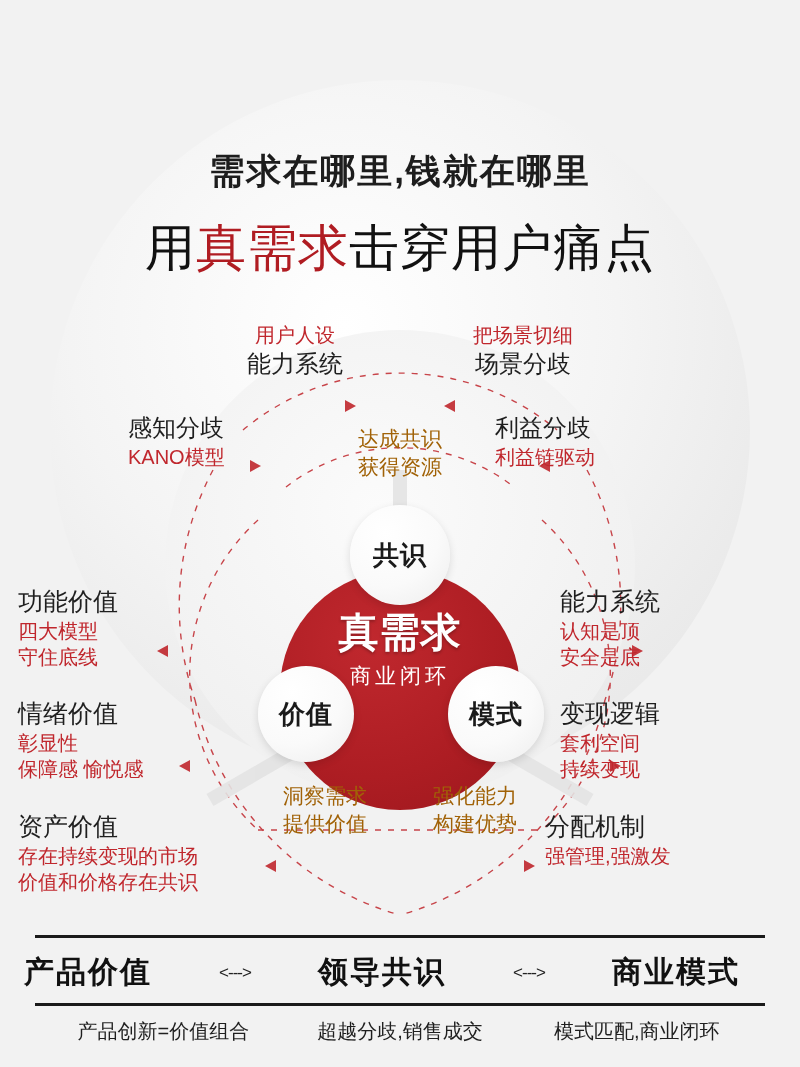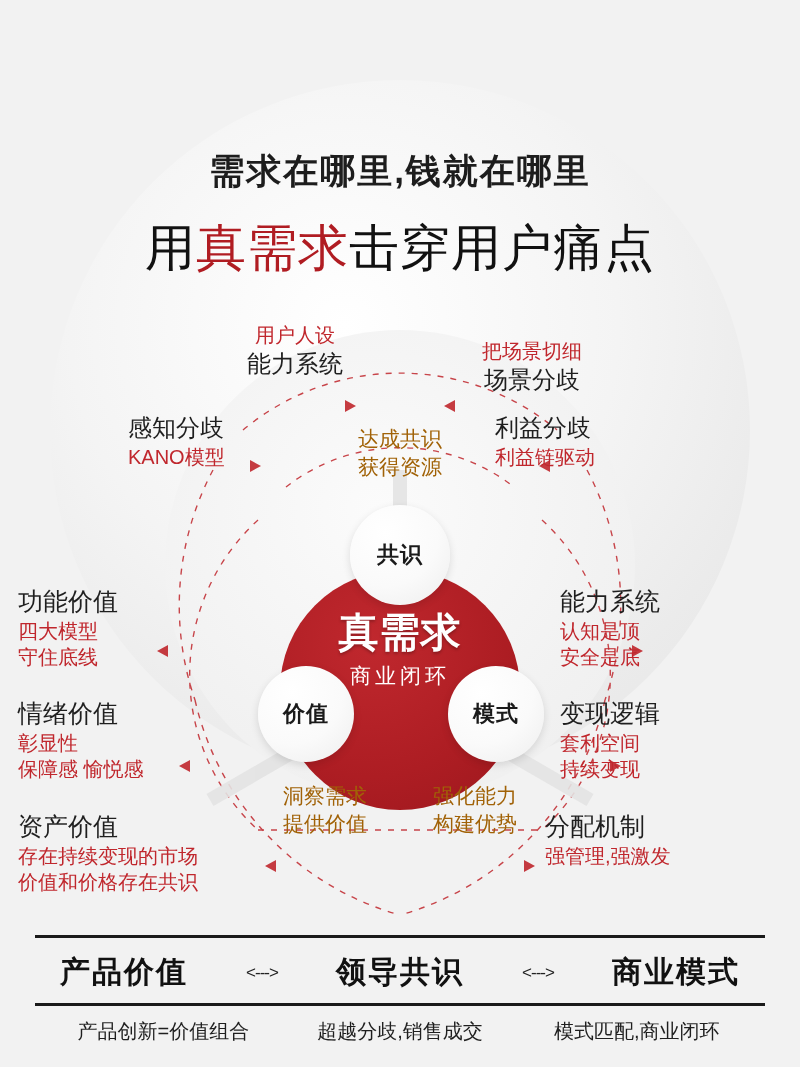--- a/index.html
+++ b/index.html
@@ -128,21 +128,21 @@
   }
 
   .bubble {
     position: absolute;
     border-radius: 50%;
     background: radial-gradient(circle at 35% 28%, #ffffff 0%, #fafafa 55%, #ededed 100%);
     box-shadow: 0 3px 9px rgba(0,0,0,0.12);
     display: flex;
     align-items: center;
     justify-content: center;
-    font-size: 22px;
+    font-size: 26px;
     font-weight: bold;
     color: #1a1a1a;
     letter-spacing: 1px;
     z-index: 5;
   }
   #bubble-top { left: 350px; top: 505px; width: 100px; height: 100px; }
   #bubble-left { left: 258px; top: 666px; width: 96px; height: 96px; }
   #bubble-right { left: 448px; top: 666px; width: 96px; height: 96px; }
 
   
@@ -155,21 +155,21 @@
   }
   #bottom .rule {
     height: 3px;
     background: #1a1a1a;
     margin: 0 35px;
   }
   #bottom-titles {
     display: flex;
     align-items: center;
     justify-content: space-between;
-    padding: 14px 60px 10px 60px;
+    padding: 14px 60px 10px 24px;
   }
   #bottom-titles .bt {
     font-size: 30px;
     font-weight: bold;
     color: #111;
     letter-spacing: 2px;
   }
   #bottom-titles .arrow {
     font-size: 17px;
     color: #222;
@@ -238,21 +238,21 @@
   <div id="subhead">需求在哪里,钱就在哪里</div>
   <div id="mainhead">
     <span>用</span><span class="accent">真需求</span><span>击穿用户痛点</span>
   </div>
 </div>
 
 <div class="lbl center" style="left:215px; top:322px; width:160px;">
   <span class="red">用户人设</span>
   <span class="dark">能力系统</span>
 </div>
-<div class="lbl center" style="left:447px; top:322px; width:170px;margin-top:16px;">
+<div class="lbl center" style="left:438px; top:322px; width:170px;">
   <span class="red">把场景切细</span>
   <span class="dark">场景分歧</span>
 </div>
 
 <div class="lbl left" style="left:128px; top:412px; width:190px;">
   <span class="dark">感知分歧</span>
   <span class="red">KANO模型</span>
 </div>
 <div class="lbl right" style="left:495px; top:412px; width:190px;">
   <span class="dark">利益分歧</span>

